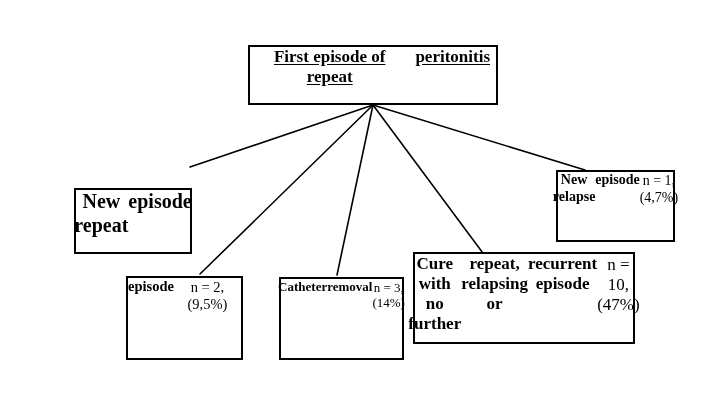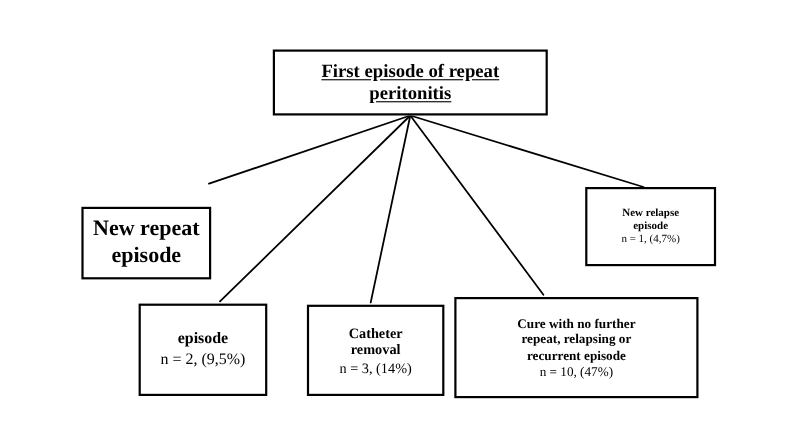--- a/index.html
+++ b/index.html
@@ -22,21 +22,21 @@
     top: 0;
     width: 720px;
     height: 405px;
   }
   .node {
     position: absolute;
     box-sizing: border-box;
     border: 2px solid #000000;
     background: #ffffff;
     display: flex;
-    flex-direction: column;
+    flex-direction: row;
     justify-content: center;
     text-align: center;
     line-height: 1.18;
     z-index: 2;
   }
   .node .hdr {
     font-weight: bold;
   }
   .node .cnt {
     font-weight: normal;
@@ -58,46 +58,46 @@
 
   
   #node-new-repeat {
     left: 74px;
     top: 188px;
     width: 118px;
     height: 66px;
     font-size: 20px;
   }
   #node-new-relapse {
-    left: 532px;
+    left: 556px;
     top: 170px;
     width: 119px;
     height: 72px;
-    font-size: 10px;
+    font-size: 14px;
   }
   #node-recurrence {
     left: 126px;
     top: 276px;
     width: 117px;
     height: 84px;
     font-size: 14.5px;
   }
   #node-catheter {
     left: 279px;
     top: 277px;
     width: 125px;
     height: 83px;
     font-size: 13px;
   }
   #node-cure {
     left: 413px;
-    top: 270px;
+    top: 252px;
     width: 222px;
     height: 92px;
-    font-size: 12px;
+    font-size: 17px;
   }
   .cnt {
     margin-top: 1px;
   }
 </style>
 </head>
 <body>
 
 <div id="figure">
 

